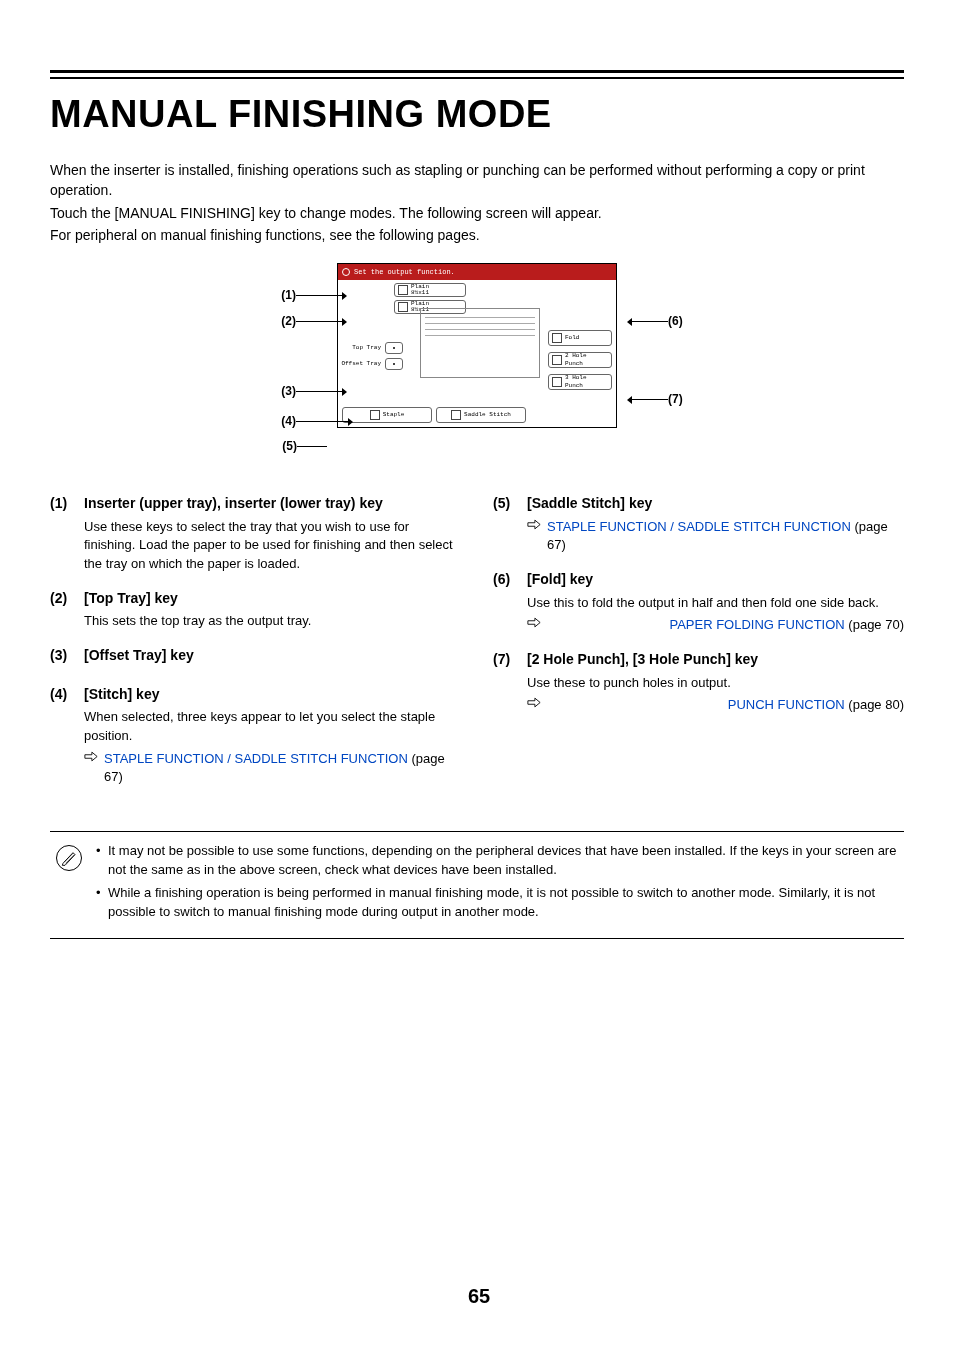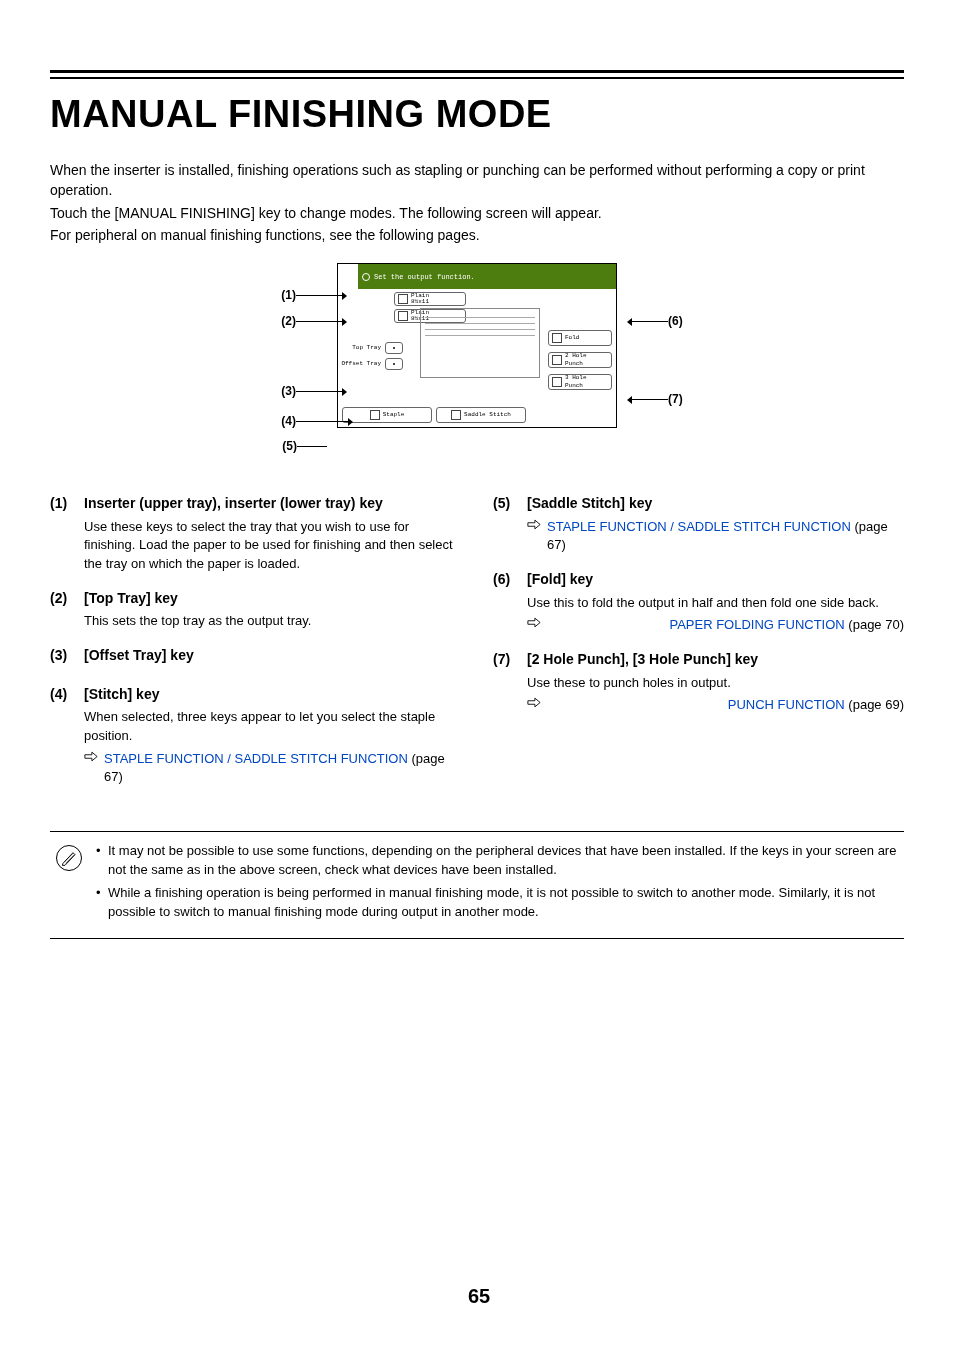--- a/index.html
+++ b/index.html
@@ -42,30 +42,29 @@
   .screen {
     position: absolute;
     left: 70px;
     top: 0;
     width: 280px;
     height: 165px;
     border: 1px solid #000;
     background: #fff;
   }
   .screen-banner {
-    background: #4d7c0f;
+    background: #b91c1c;
     color: #fff;
     font-size: 7px;
     padding: 2px 4px;
-    height: 25px;
+    height: 16px;
     font-family: "Courier New", monospace;
     display: flex;
     align-items: center;
     gap: 4px;
-    margin-left: 20px;
   }
   .screen-banner .gicon { display:inline-block; width:8px; height:8px; border:1px solid #fff; border-radius:50%; }
   .sbtn {
     border: 1px solid #666;
     border-radius: 3px;
     font-size: 6px;
     font-family: "Courier New", monospace;
     display: flex;
     align-items: center;
     justify-content: center;
@@ -361,21 +360,21 @@
       <div class="body">
         <div class="title">[2 Hole Punch], [3 Hole Punch] key</div>
         <div class="desc">Use these to punch holes in output.</div>
         <div class="link">
           <span class="hand">
               <svg viewBox="0 0 16 12">
                 <path d="M1 4h8V1l6 5-6 5V8H1z" fill="none" stroke="#000" stroke-width="1"></path>
               </svg>
             </span>
           <span>
-            <a href="#">PUNCH FUNCTION</a><span class="suffix"> (page 69)</span>
+            <a href="#">PUNCH FUNCTION</a><span class="suffix"> (page 80)</span>
           </span>
         </div>
       </div>
     </div>
   </div>
 </div>
 
 <div class="note-box">
   <div class="note-icon">
     <svg viewBox="0 0 24 24">

